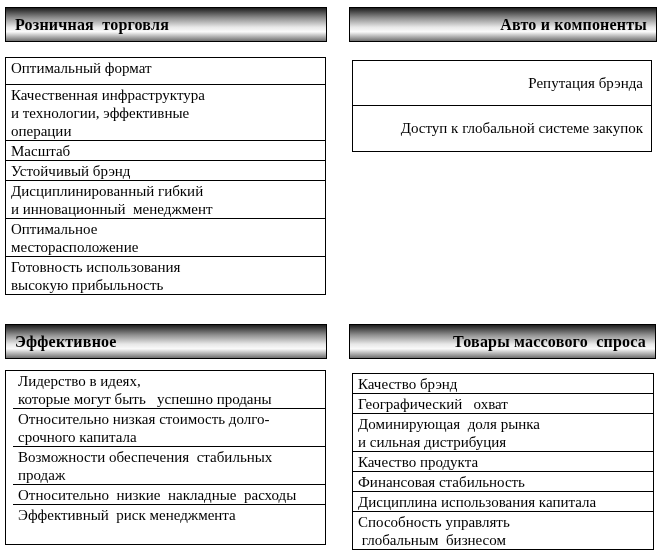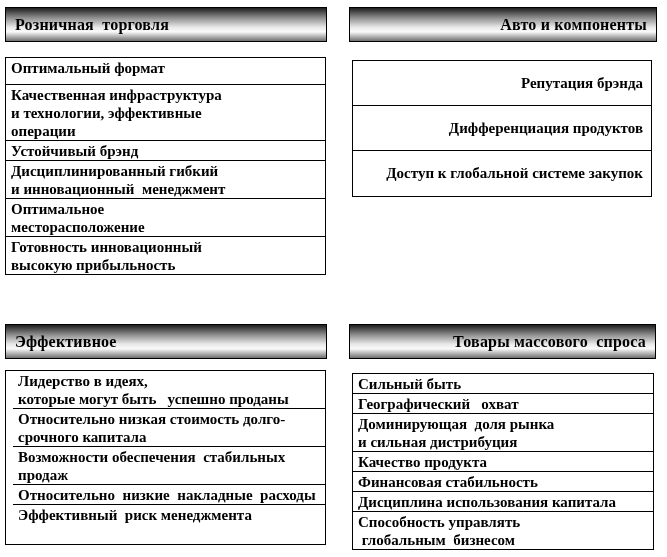--- a/index.html
+++ b/index.html
@@ -36,21 +36,20 @@
     box-sizing:border-box;
     border:1px solid #000000;
     background:#ffffff;
   }
   .row {
     box-sizing:border-box;
     border-bottom:1px solid #000000;
     font-size:15px;
     line-height:18px;
     white-space:pre-wrap;
-    font-weight:bold;
   }
   .row:last-child { border-bottom:none; }
 
   
   .tbl.cells-left .row {
     text-align:left;
     padding:1px 4px 0 5px;
   }
   
   .tbl.cells-right .row {
@@ -84,35 +83,35 @@
 <div class="canvas">
 
   <div class="hdr q1 align-left">
     <span>Розничная  торговля</span>
   </div>
   <div class="tbl q1 cells-left">
     <div class="row pad-bottom">Оптимальный формат</div>
     <div class="row">Качественная инфраструктура
 и технологии, эффективные
 операции</div>
+    <div class="row">Масштаб</div>
     <div class="row">Устойчивый брэнд</div>
     <div class="row">Дисциплинированный гибкий
 и инновационный  менеджмент</div>
     <div class="row">Оптимальное
 месторасположение</div>
-    <div class="row">Готовность инновационный
+    <div class="row">Готовность использования
 высокую прибыльность</div>
   </div>
 
   <div class="hdr q2 align-right">
     <span>Авто и компоненты</span>
   </div>
   <div class="tbl q2 cells-right">
     <div class="row">Репутация брэнда</div>
-    <div class="row">Дифференциация продуктов</div>
     <div class="row">Доступ к глобальной системе закупок</div>
   </div>
 
   <div class="hdr q3 align-left">
     <span>Эффективное</span>
   </div>
   <div class="tbl q3 cells-left">
     <div class="row">Лидерство в идеях,
 которые могут быть   успешно проданы</div>
     <div class="row">Относительно низкая стоимость долго-
@@ -120,21 +119,21 @@
     <div class="row">Возможности обеспечения  стабильных
 продаж</div>
     <div class="row">Относительно  низкие  накладные  расходы</div>
     <div class="row tall">Эффективный  риск менеджмента</div>
   </div>
 
   <div class="hdr q4 align-right">
     <span>Товары массового  спроса</span>
   </div>
   <div class="tbl q4 cells-left">
-    <div class="row">Сильный быть</div>
+    <div class="row">Качество брэнд</div>
     <div class="row">Географический   охват</div>
     <div class="row">Доминирующая  доля рынка
 и сильная дистрибуция</div>
     <div class="row">Качество продукта</div>
     <div class="row">Финансовая стабильность</div>
     <div class="row">Дисциплина использования капитала</div>
     <div class="row">Способность управлять
  глобальным  бизнесом</div>
   </div>
 

